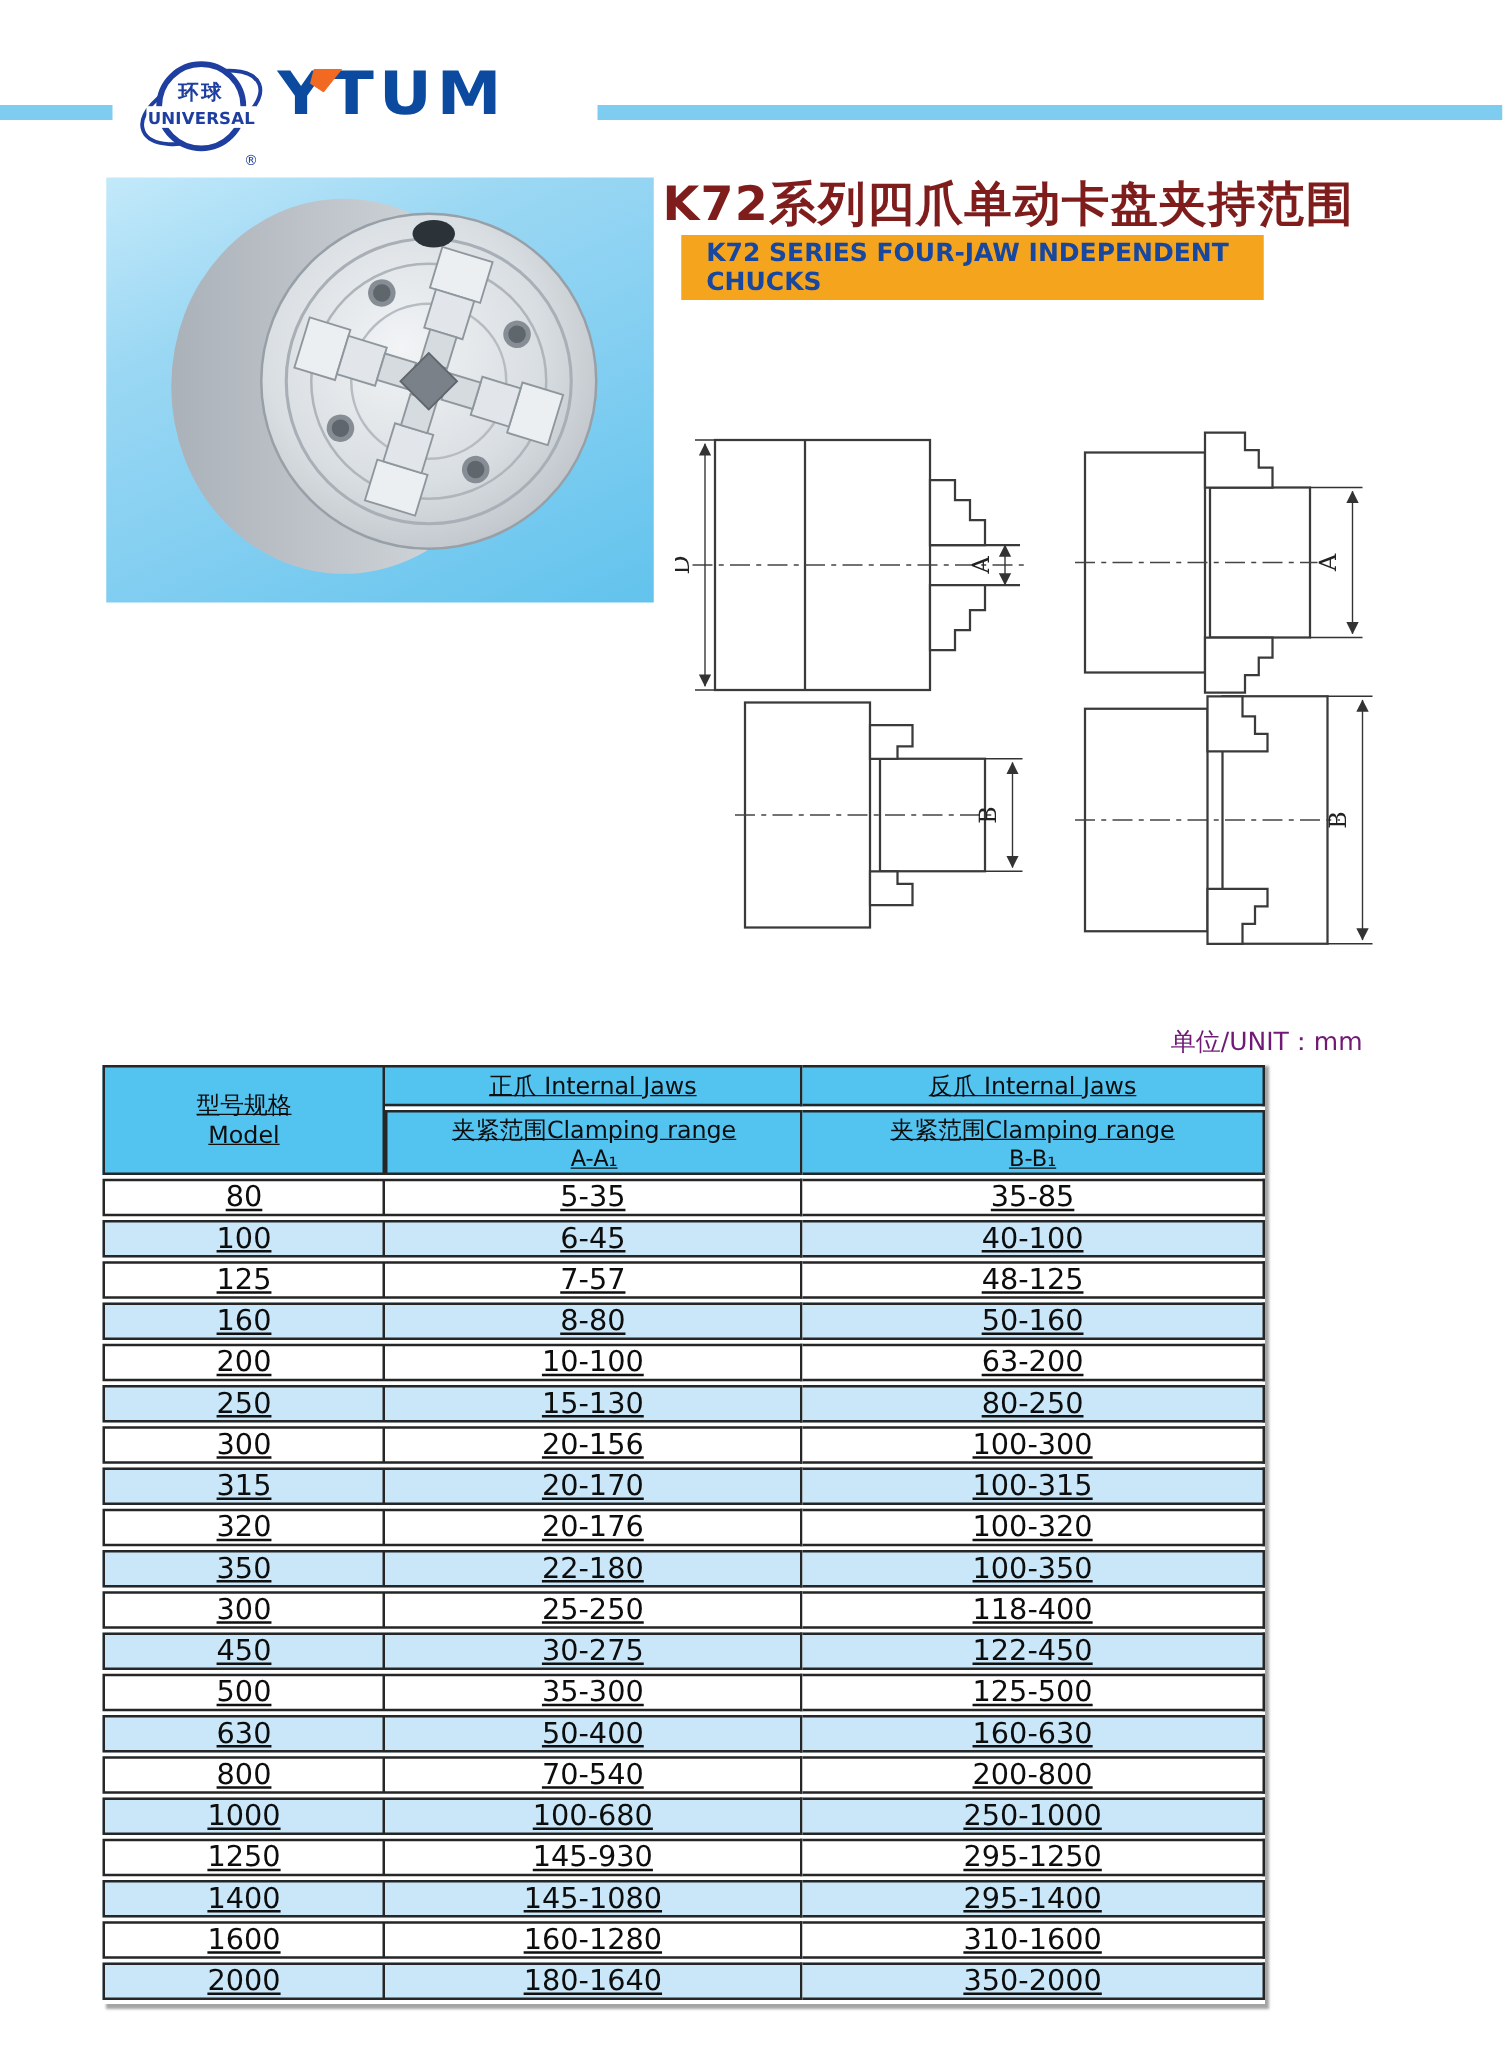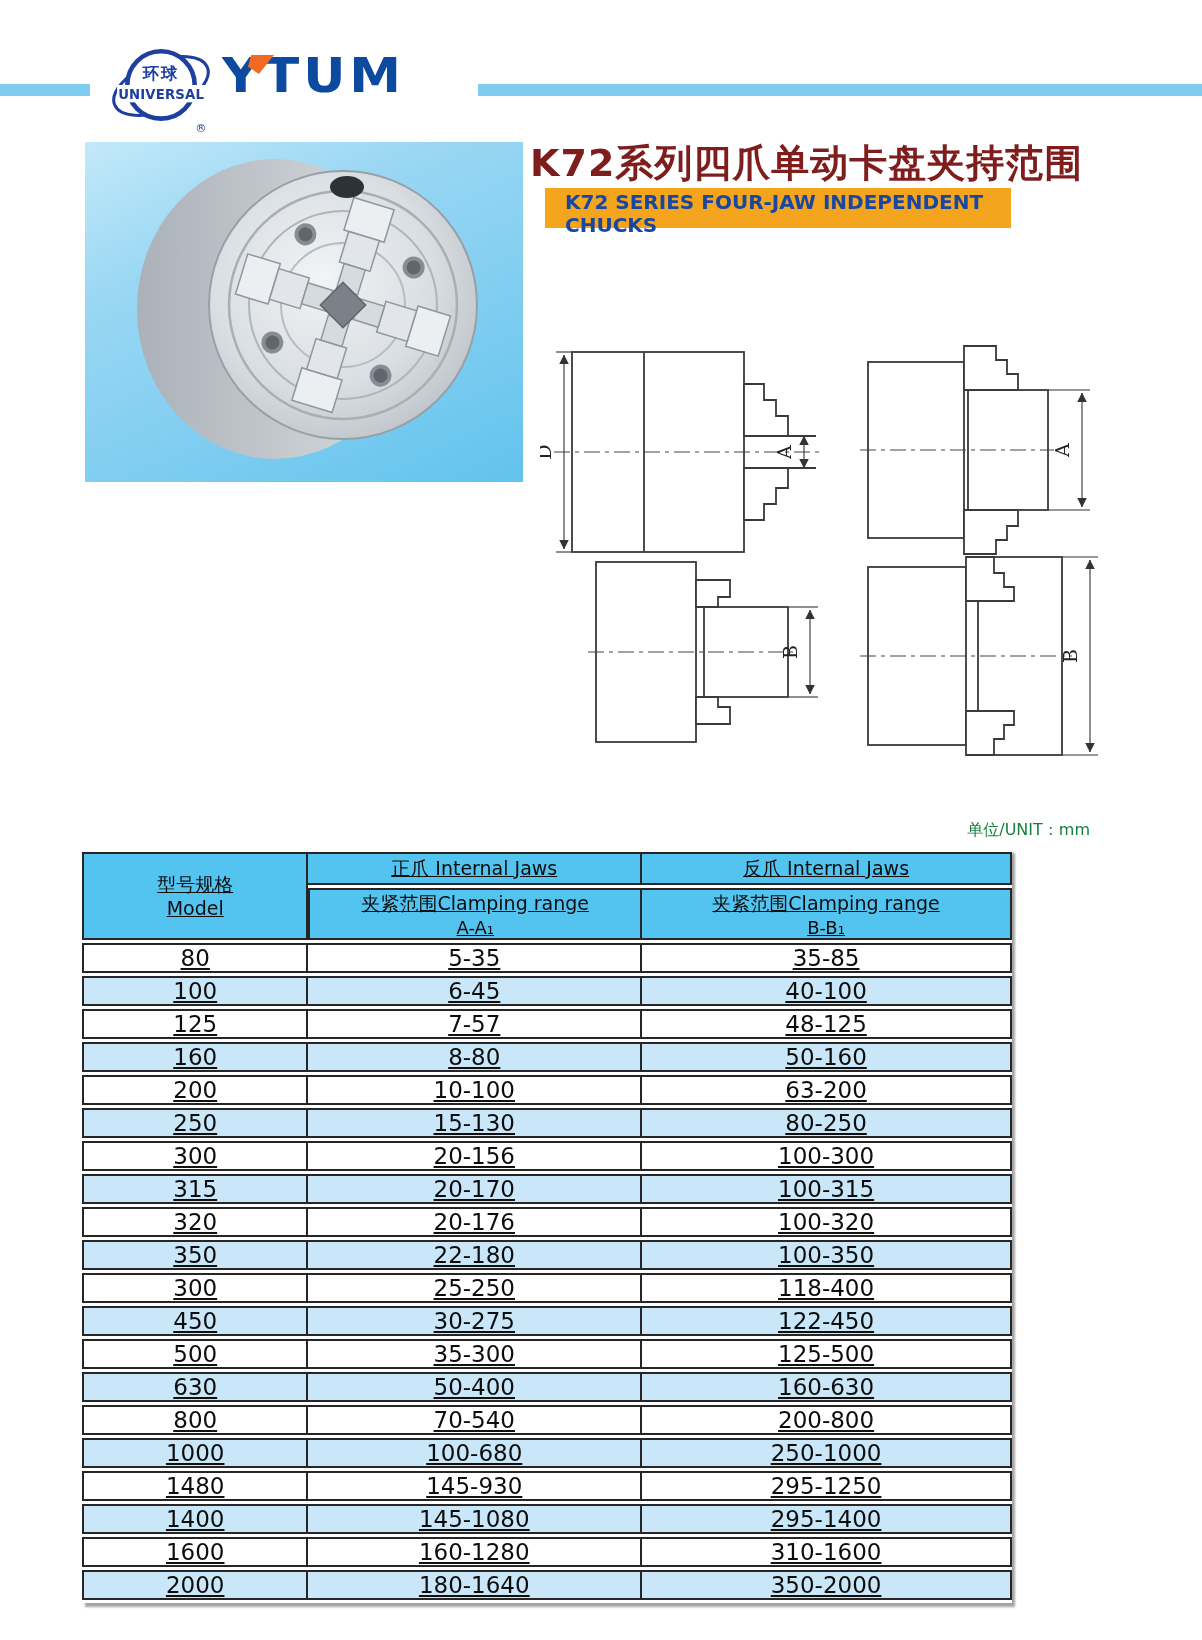--- a/index.html
+++ b/index.html
@@ -19,35 +19,35 @@
               clip-path:polygon(12% 0,100% 0,42% 100%,0 62%); }
 
   
   .photo { left:85px; top:142px; width:438px; height:340px;
            background:linear-gradient(155deg,#c3e9fa 0%,#9ad7f3 30%,#7fcdf1 65%,#62c3ec 100%); }
   .photo svg { display:block; }
 
   
   .title-cn { left:530px; top:138px; font-size:38px; font-weight:900;
               color:#7f1d1d; letter-spacing:1px; white-space:nowrap; }
-  .banner { left:545px; top:188px; width:466px; height:40px; background:#f5a41d;
+  .banner { left:545px; top:188px; width:466px; height:52px; background:#f5a41d;
             color:#17479e; font-size:20px; font-weight:700; line-height:23px;
             padding:3px 0 0 20px; box-sizing:border-box; }
 
   
   .diag line, .diag path, .diag rect, .diag polygon, .diag polyline
        { stroke:#3a3a3a; stroke-width:1.8; fill:none; }
   .diag .solid { fill:#ffffff; }
   .diag .cline { stroke:#444; stroke-width:1.1; stroke-dasharray:16 5 4 5; }
   .diag .dim   { stroke:#333; stroke-width:1.1; }
   .diag text { fill:#222; font-size:19px; stroke:none;
                font-family:"DejaVu Serif","Liberation Serif",serif; }
 
   
-  .unit { top:820px; right:112px; font-size:16px; color:#15803d; }
+  .unit { top:820px; right:112px; font-size:20px; color:#701a75; }
 
   
   .tbl-wrap { left:82px; top:849px; width:930px;text-decoration:underline; }
   table.t { width:100%; border-collapse:separate; border-spacing:0 3px;
             box-shadow:3px 4px 2px rgba(90,90,90,0.55); }
   .t th, .t td { border-top:2px solid #262626; border-bottom:2px solid #262626;
                  border-right:2px solid #262626; text-align:center; padding:0;
                  font-weight:400; color:#0d0d0d; background:#fff; }
   .t th:first-child, .t td:first-child { border-left:2px solid #262626; }
   .t th.hdr { background:#53c3f0; font-size:19px; }
@@ -319,21 +319,21 @@
     <td>200-800</td>
   </tr>
 
   <tr>
     <td>1000</td>
     <td>100-680</td>
     <td>250-1000</td>
   </tr>
 
   <tr>
-    <td>1480</td>
+    <td>1250</td>
     <td>145-930</td>
     <td>295-1250</td>
   </tr>
 
   <tr>
     <td>1400</td>
     <td>145-1080</td>
     <td>295-1400</td>
   </tr>
 

